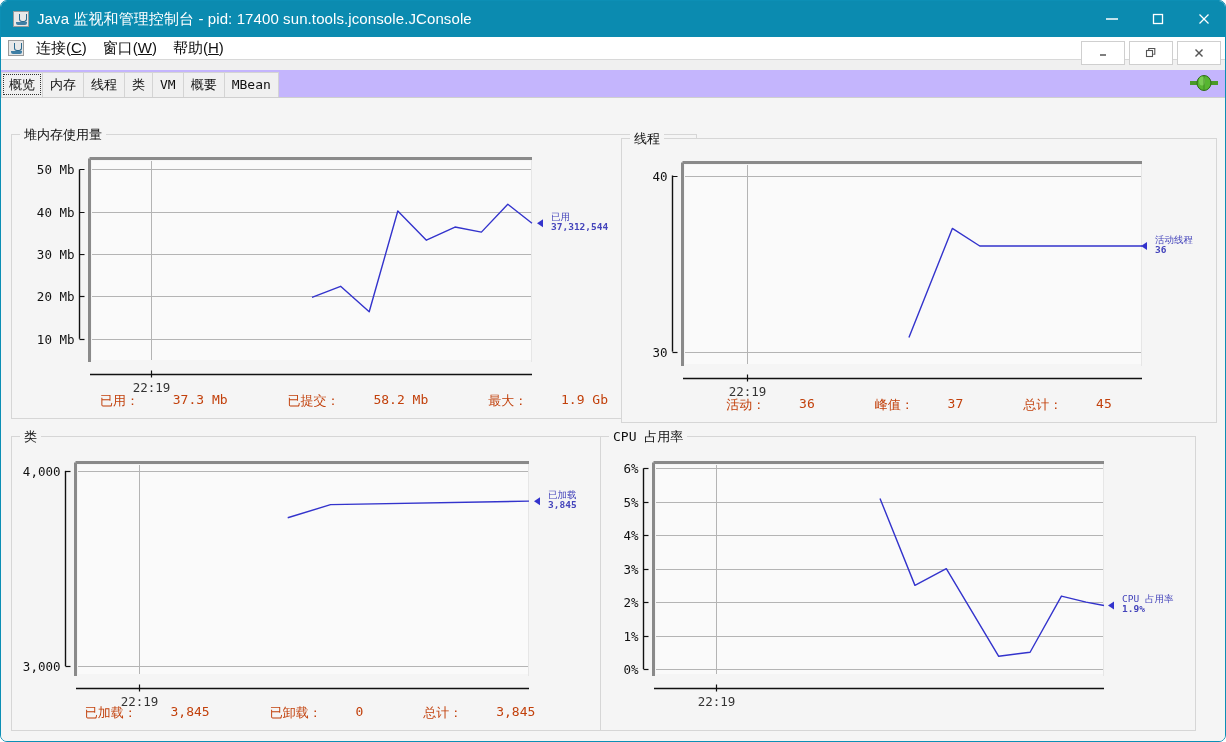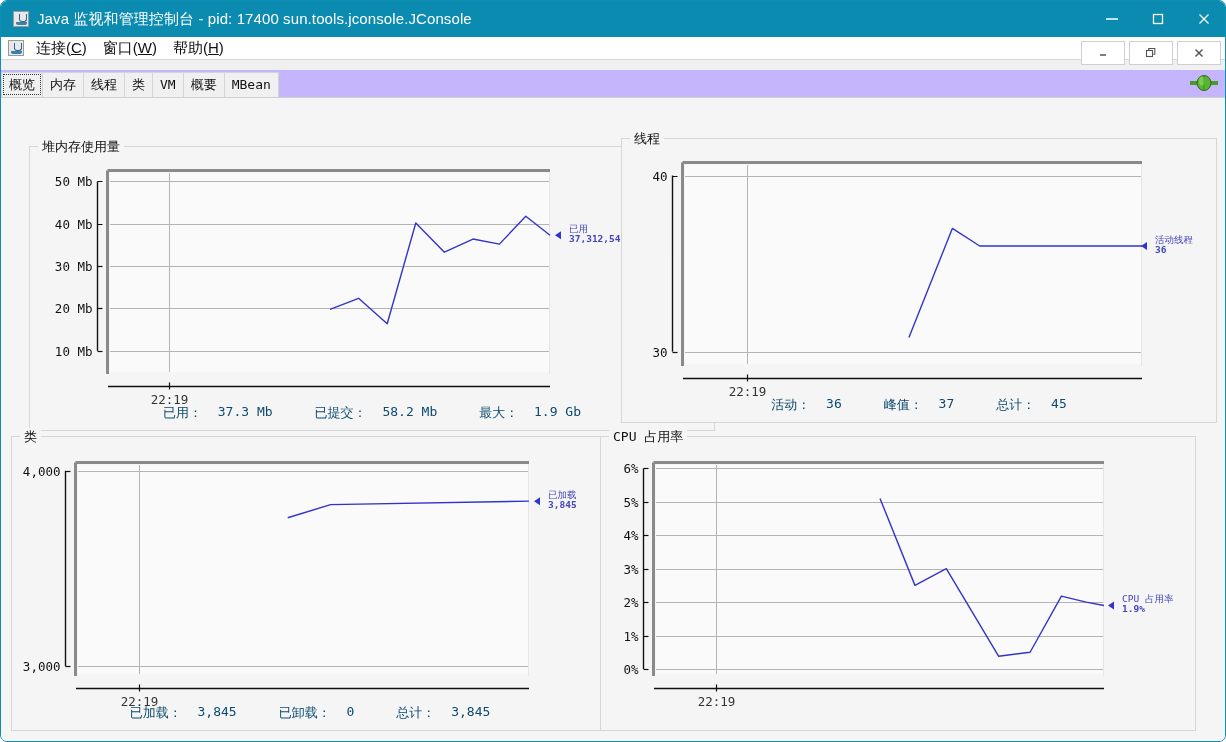--- a/index.html
+++ b/index.html
@@ -158,32 +158,32 @@
   }
   .panel-title {
     position: absolute; left: 8px; top: -9px;
     background: #f5f5f5; padding: 0 4px;
     font-size: 13px; color: #111;
     font-family: "DejaVu Sans Mono", monospace;
     white-space: nowrap;
   }
   .panel-title.cjk { font-family: "Liberation Sans", sans-serif; font-size: 13px; }
 
-  #panel-heap   { left: 10px;  top: 48px;  width: 686px; height: 285px; margin-left: 18px; }
+  #panel-heap   { left: 10px;  top: 36px;  width: 686px; height: 285px; }
   #panel-thread { left: 620px; top: 40px;  width: 596px; height: 285px; }
   #panel-class  { left: 10px;  top: 338px; width: 598px; height: 295px; }
   #panel-cpu    { left: 599px; top: 338px; width: 596px; height: 295px; }
 
   .chart-svg { position: absolute; left: 0; top: 0; }
 
   .footer {
     position: absolute; left: 0; bottom: 8px; width: 100%;
-    display: flex; justify-content: center; gap: 4px;
+    display: flex; justify-content: center; gap: 13px;
     font-family: "DejaVu Sans Mono", monospace;
-    font-size: 13px; color: #0c4a6e;
+    font-size: 13px; color: #c2410c;
   }
   .footer span { white-space: nowrap; }
   .footer .gap { display: inline-block; width: 34px; }
 
   text { font-family: "DejaVu Sans Mono", monospace; }
 </style>
 </head>
 <body>
 
 <div id="window">

